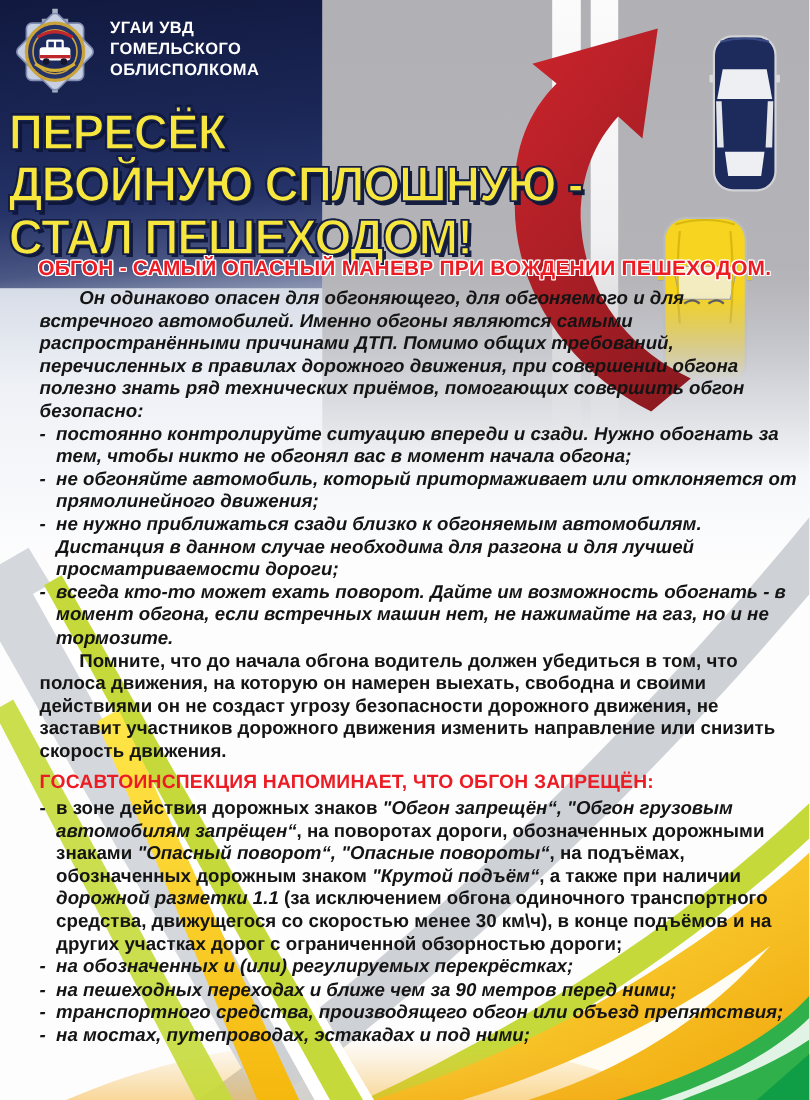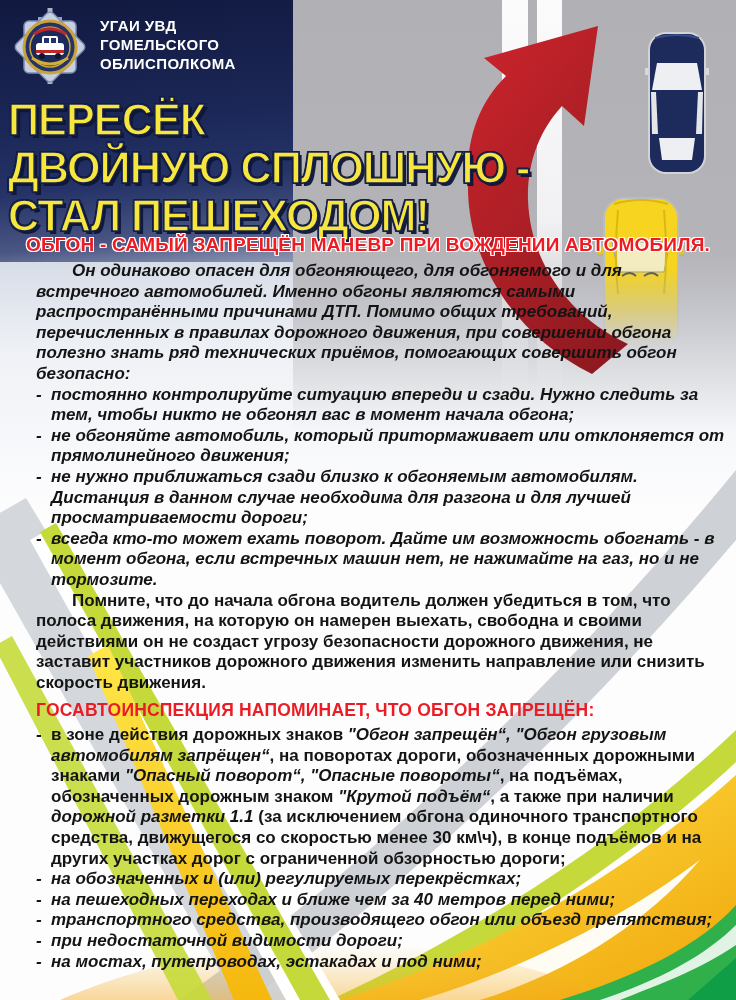--- a/index.html
+++ b/index.html
@@ -162,27 +162,27 @@
     <div>ГОМЕЛЬСКОГО</div>
     <div>ОБЛИСПОЛКОМА</div>
   </div>
 
   <div class="title">
     <div>ПЕРЕСЁК</div>
     <div>ДВОЙНУЮ СПЛОШНУЮ -</div>
     <div>СТАЛ ПЕШЕХОДОМ!</div>
   </div>
 
-  <div class="banner">ОБГОН - САМЫЙ ЗАПРЕЩЁН МАНЕВР ПРИ ВОЖДЕНИИ АВТОМОБИЛЯ.</div>
+  <div class="banner">ОБГОН - САМЫЙ ОПАСНЫЙ МАНЕВР ПРИ ВОЖДЕНИИ ПЕШЕХОДОМ.</div>
 
   <div class="content">
     <p class="intro">Он одинаково опасен для обгоняющего, для обгоняемого и для встречного автомобилей. Именно обгоны являются самыми распространёнными причинами ДТП. Помимо общих требований, перечисленных в правилах дорожного движения, при совершении обгона полезно знать ряд технических приёмов, помогающих совершить обгон безопасно:</p>
 
     <div class="li it">
-      <span class="mk">-</span><span>постоянно контролируйте ситуацию впереди и сзади. Нужно следить за тем, чтобы никто не обгонял вас в момент начала обгона;</span>
+      <span class="mk">-</span><span>постоянно контролируйте ситуацию впереди и сзади. Нужно обогнать за тем, чтобы никто не обгонял вас в момент начала обгона;</span>
     </div>
     <div class="li it">
       <span class="mk">-</span><span>не обгоняйте автомобиль, который притормаживает или отклоняется от прямолинейного движения;</span>
     </div>
     <div class="li it">
       <span class="mk">-</span><span>не нужно приближаться сзади близко к обгоняемым автомобилям. Дистанция в данном случае необходима для разгона и для лучшей просматриваемости дороги;</span>
     </div>
     <div class="li it">
       <span class="mk">-</span><span>всегда кто-то может ехать поворот. Дайте им возможность обогнать - в момент обгона, если встречных машин нет, не нажимайте на газ, но и не тормозите.</span>
     </div>
@@ -192,26 +192,23 @@
     <h2 class="red-h">ГОСАВТОИНСПЕКЦИЯ НАПОМИНАЕТ, ЧТО ОБГОН ЗАПРЕЩЁН:</h2>
 
     <div class="li">
       <span class="mk">-</span><span>в зоне действия дорожных знаков </span><span class="it">"Обгон запрещён“, "Обгон грузовым автомобилям запрёщен“</span><span>, на поворотах дороги, обозначенных дорожными знаками </span><span class="it">"Опасный поворот“, "Опасные повороты“</span><span>, на подъёмах, обозначенных дорожным знаком </span><span class="it">"Крутой подъём“</span><span>, а также при наличии </span><span class="it">дорожной разметки 1.1</span><span> (за исключением обгона одиночного транспортного средства, движущегося со скоростью менее 30 км\ч),  в конце подъёмов и на других участках дорог с ограниченной обзорностью дороги;</span>
     </div>
 
     <div class="li it">
       <span class="mk">-</span><span>на обозначенных и (или) регулируемых перекрёстках;</span>
     </div>
     <div class="li it">
-      <span class="mk">-</span><span>на пешеходных переходах и ближе чем за 40 метров перед ними;</span>
+      <span class="mk">-</span><span>на пешеходных переходах и ближе чем за 90 метров перед ними;</span>
     </div>
     <div class="li it">
       <span class="mk">-</span><span>транспортного средства, производящего обгон или объезд препятствия;</span>
     </div>
     <div class="li it">
-      <span class="mk">-</span><span>при недостаточной видимости дороги;</span>
-    </div>
-    <div class="li it">
       <span class="mk">-</span><span>на мостах, путепроводах, эстакадах и под ними;</span>
     </div>
   </div>
 
 </div>
 
 </body></html>

